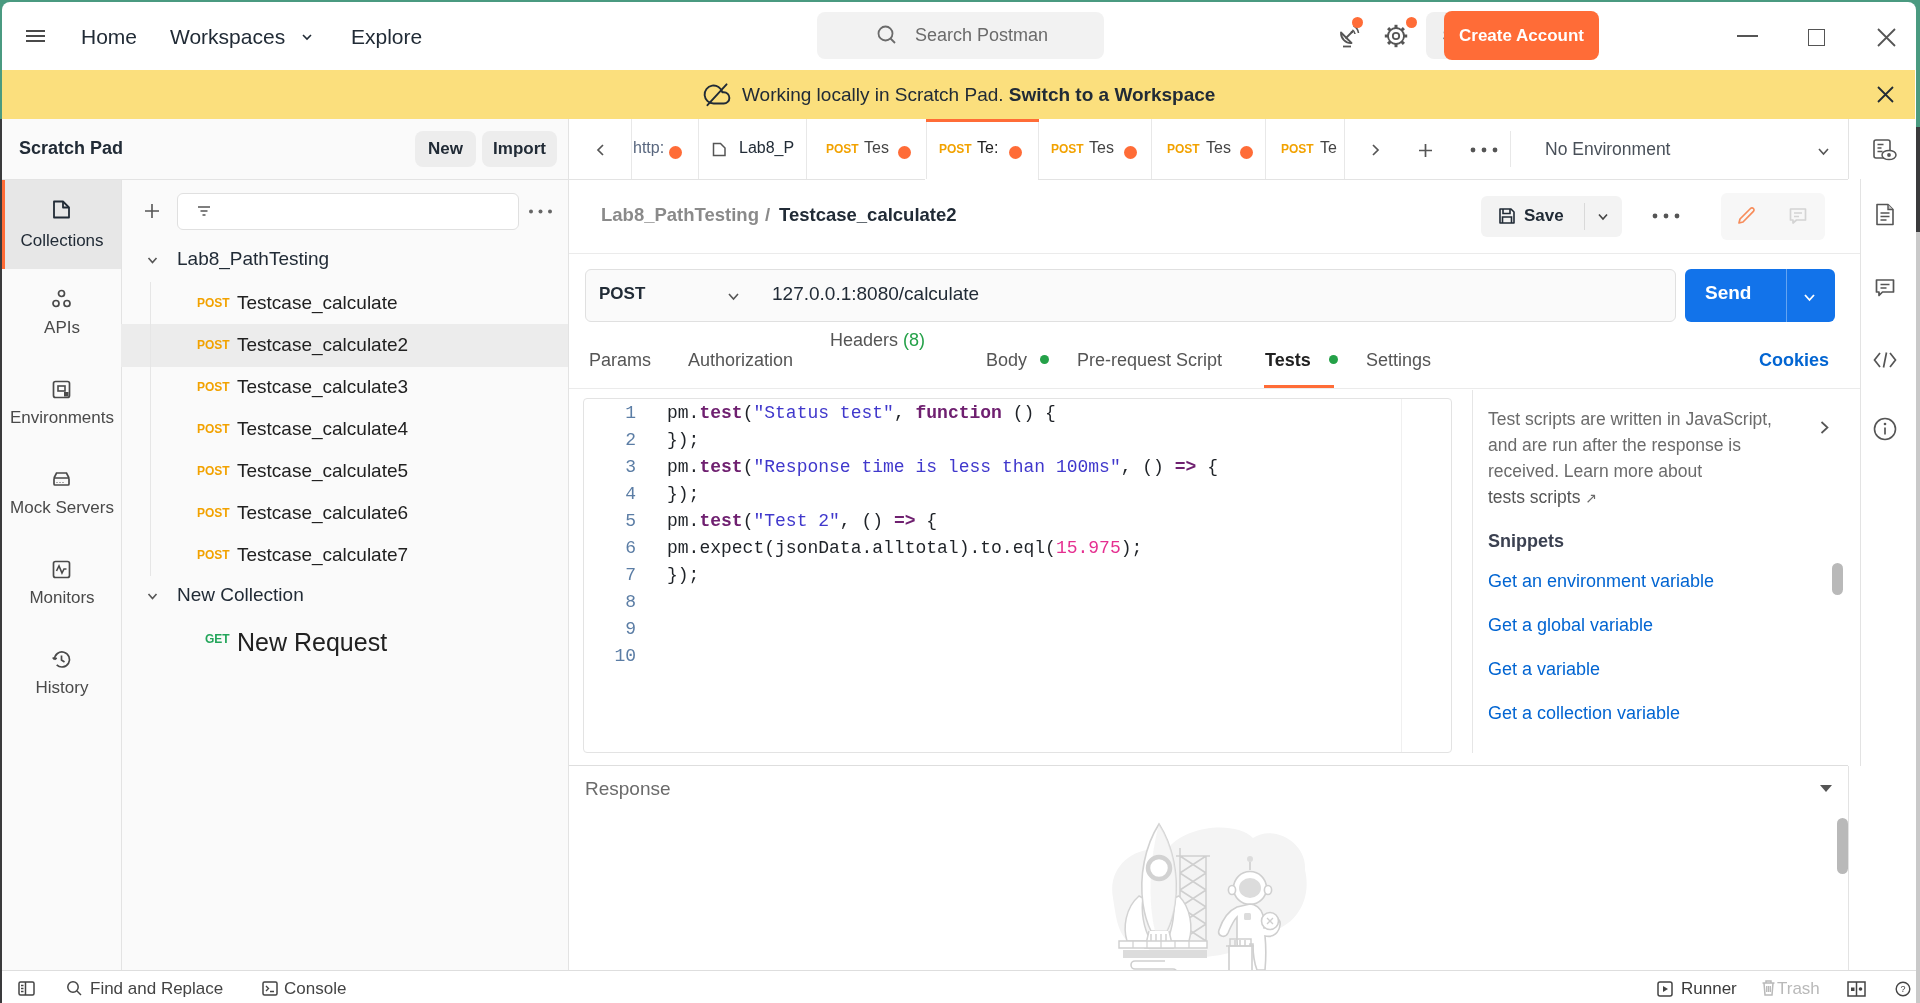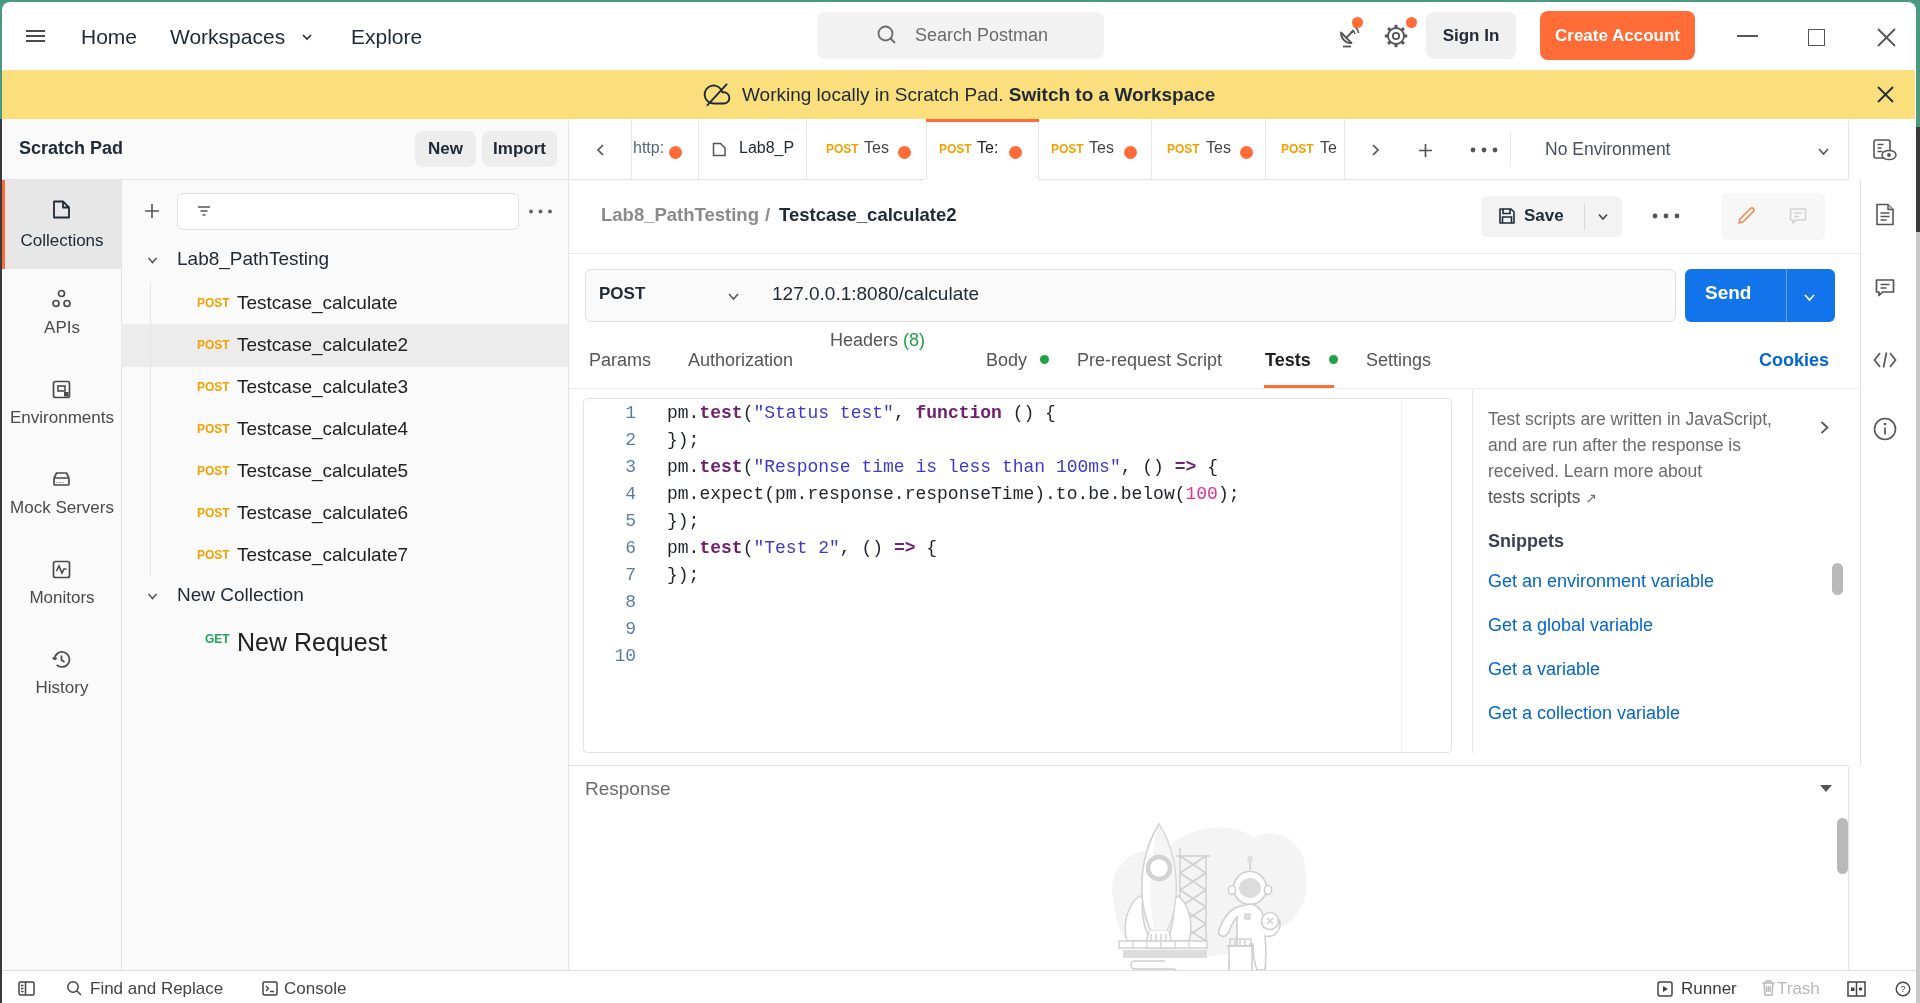--- a/index.html
+++ b/index.html
@@ -56,21 +56,21 @@
       <line x1="21.8" y1="14" x2="25.2" y2="14"></line>
   <line x1="8.5" y1="8.5" x2="6.1" y2="6.1"></line>
       <line x1="19.5" y1="19.5" x2="21.9" y2="21.9"></line>
   <line x1="8.5" y1="19.5" x2="6.1" y2="21.9"></line>
       <line x1="19.5" y1="8.5" x2="21.9" y2="6.1"></line>
  </g>
 </svg>
 <div class="abs" style="left:1406px;top:17px;width:11px;height:11px;border-radius:50%;background:#ff6c37;"></div>
 
 <div class="abs" style="left:1426px;top:12px;width:90px;height:47px;background:#f0f0f0;border-radius:8px;text-align:center;line-height:47px;font-size:17px;font-weight:600;color:#212b36;">Sign In</div>
-<div class="abs" style="left:1540px;top:11px;width:155px;height:49px;background:#ff6c37;border-radius:8px;text-align:center;line-height:49px;font-size:17px;font-weight:700;color:#fff;">Create Account</div>
+<div class="abs" style="left:1444px;top:11px;width:155px;height:49px;background:#ff6c37;border-radius:8px;text-align:center;line-height:49px;font-size:17px;font-weight:700;color:#fff;">Create Account</div>
 
 <div class="abs" style="left:1737px;top:35px;width:21px;height:2px;background:#555;"></div>
 <div class="abs" style="left:1808px;top:29px;width:15px;height:15px;border:1.8px solid #555;"></div>
 <svg class="abs" style="left:1875px;top:26px;" width="23" height="23" viewBox="0 0 23 23">
     <path d="M3 3 L20 20 M20 3 L3 20" stroke="#555" stroke-width="1.8"></path>
   </svg>
 
 <div class="abs" style="left:2px;top:70px;width:1913px;height:49px;background:#fbdf7d;"></div>
 <svg class="abs" style="left:702px;top:81px;" width="30" height="27" viewBox="0 0 24 24">
  <path d="M18 10 h-1.26 A8 8 0 1 0 9 20 h9 a5 5 0 0 0 0-10 z" fill="none" stroke="#212b36" stroke-width="1.7" stroke-linejoin="round"></path>
@@ -314,23 +314,23 @@
       <div>6</div>
       <div>7</div>
       <div>8</div>
       <div>9</div>
       <div>10</div>
     </div>
 <div style="position:absolute;left:84px;top:2px;">
       <div style="white-space:pre;">pm.<b style="color:#6f2070;">test</b>(<span style="color:#4038cc;">"Status test"</span>, <b style="color:#6f2070;">function</b> () {</div>
       <div style="white-space:pre;">});</div>
       <div style="white-space:pre;">pm.<b style="color:#6f2070;">test</b>(<span style="color:#4038cc;">"Response time is less than 100ms"</span>, () <b style="color:#6f2070;">=&gt;</b> {</div>
-      <div style="white-space:pre;">pm.expect(pm.response.responseTime).to.be.below(<span style="color:#e52f90;">100</span>);</div>
       <div style="white-space:pre;">});</div>
       <div style="white-space:pre;">pm.<b style="color:#6f2070;">test</b>(<span style="color:#4038cc;">"Test 2"</span>, () <b style="color:#6f2070;">=&gt;</b> {</div>
+      <div style="white-space:pre;">pm.expect(jsonData.alltotal).to.eql(<span style="color:#e52f90;">15.975</span>);</div>
       <div style="white-space:pre;">});</div>
     </div>
 </div>
 
 <div class="hl" style="left:1472px;top:390px;width:1px;height:363px;background:#e6e6e6;"></div>
 <div class="abs" style="left:1488px;top:406px;width:345px;font-size:17.5px;line-height:26px;color:#6b6b6b;">Test scripts are written in JavaScript,<br>and are run after the response is<br>received. Learn more about<br><span style="color:#555;">tests scripts</span> <span style="font-size:14px;">↗</span></div>
 <svg class="abs" style="left:1817px;top:420px;" width="15" height="15" viewBox="0 0 15 15">
     <path d="M4.5 2 l6 5.5 -6 5.5" fill="none" stroke="#555" stroke-width="1.7"></path>
   </svg>
 <div class="txt" style="left:1488px;top:531px;font-size:18px;font-weight:700;color:#3b4151;">Snippets</div>

